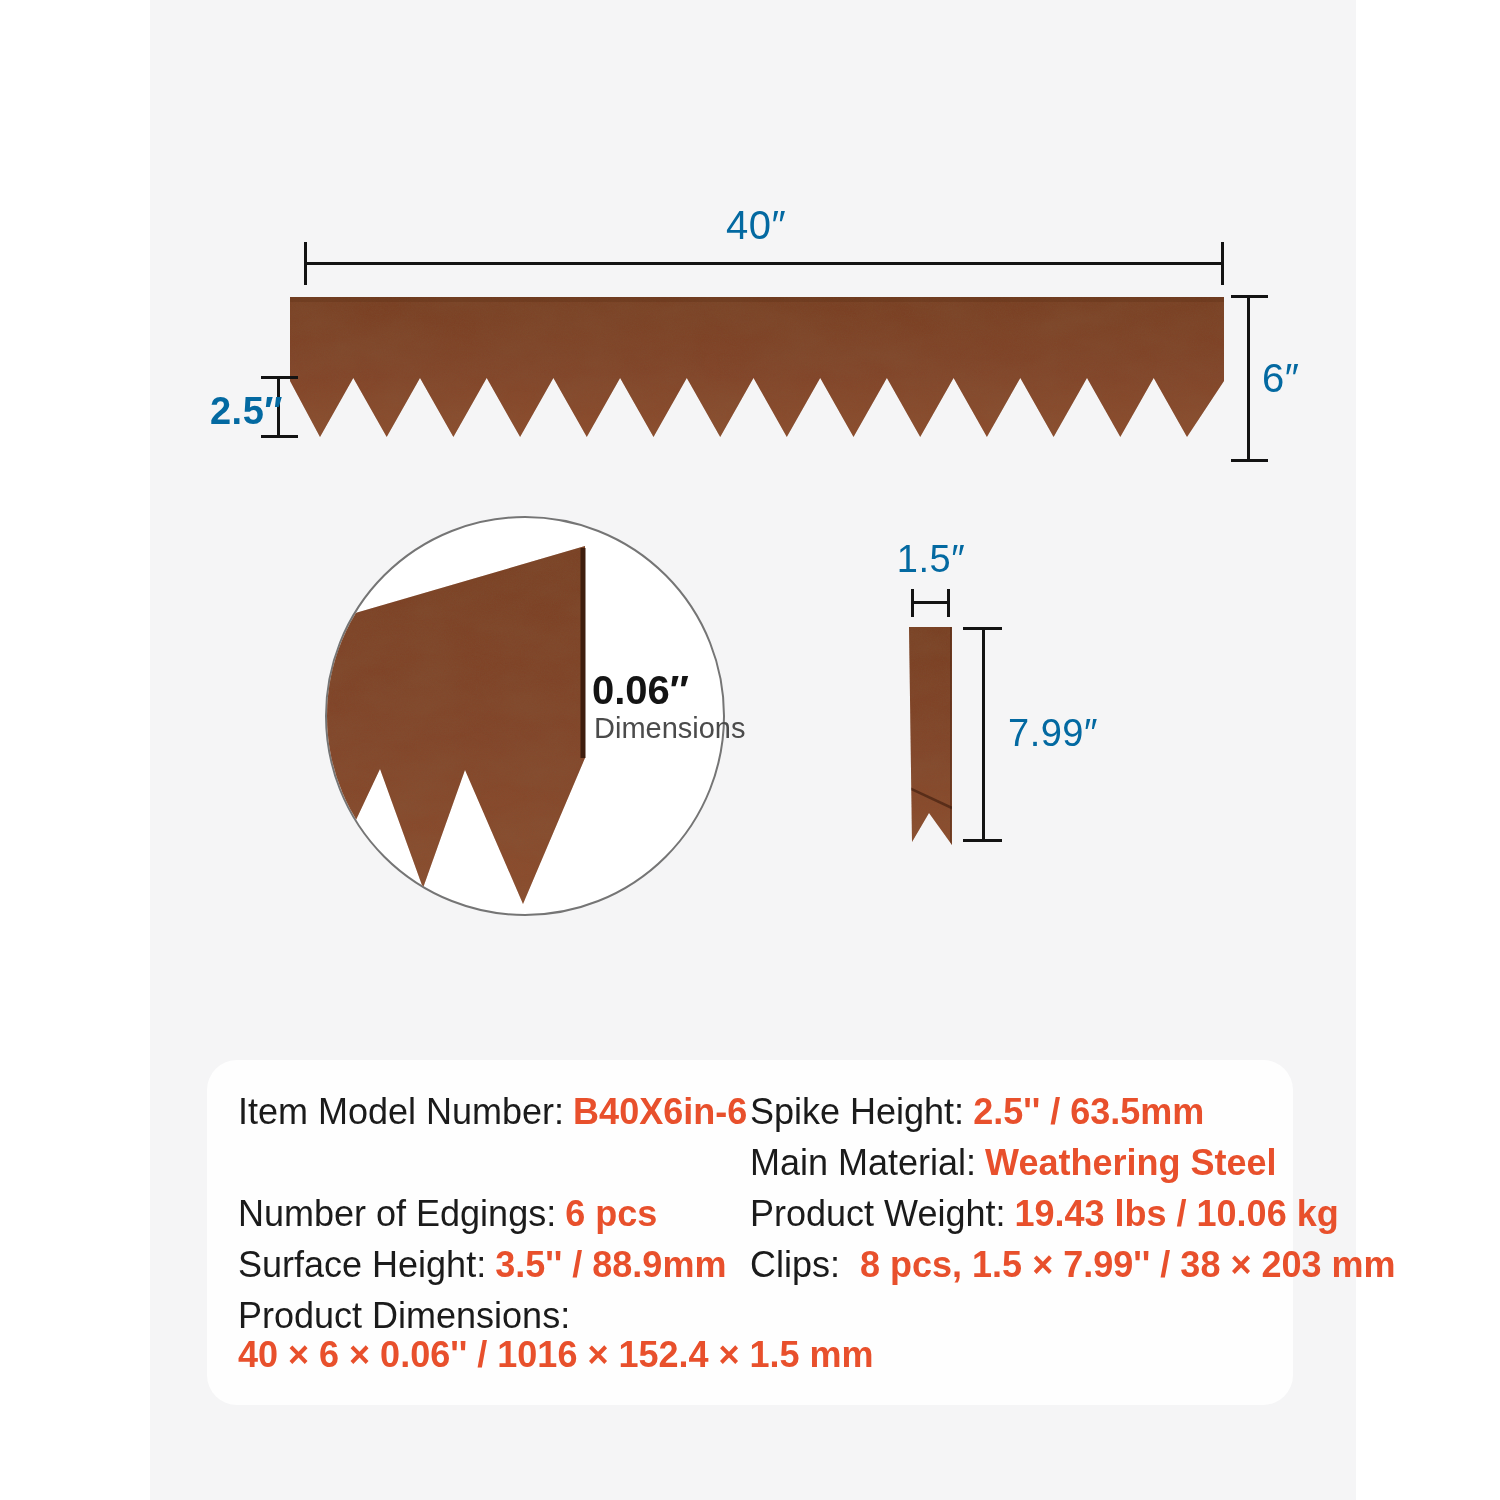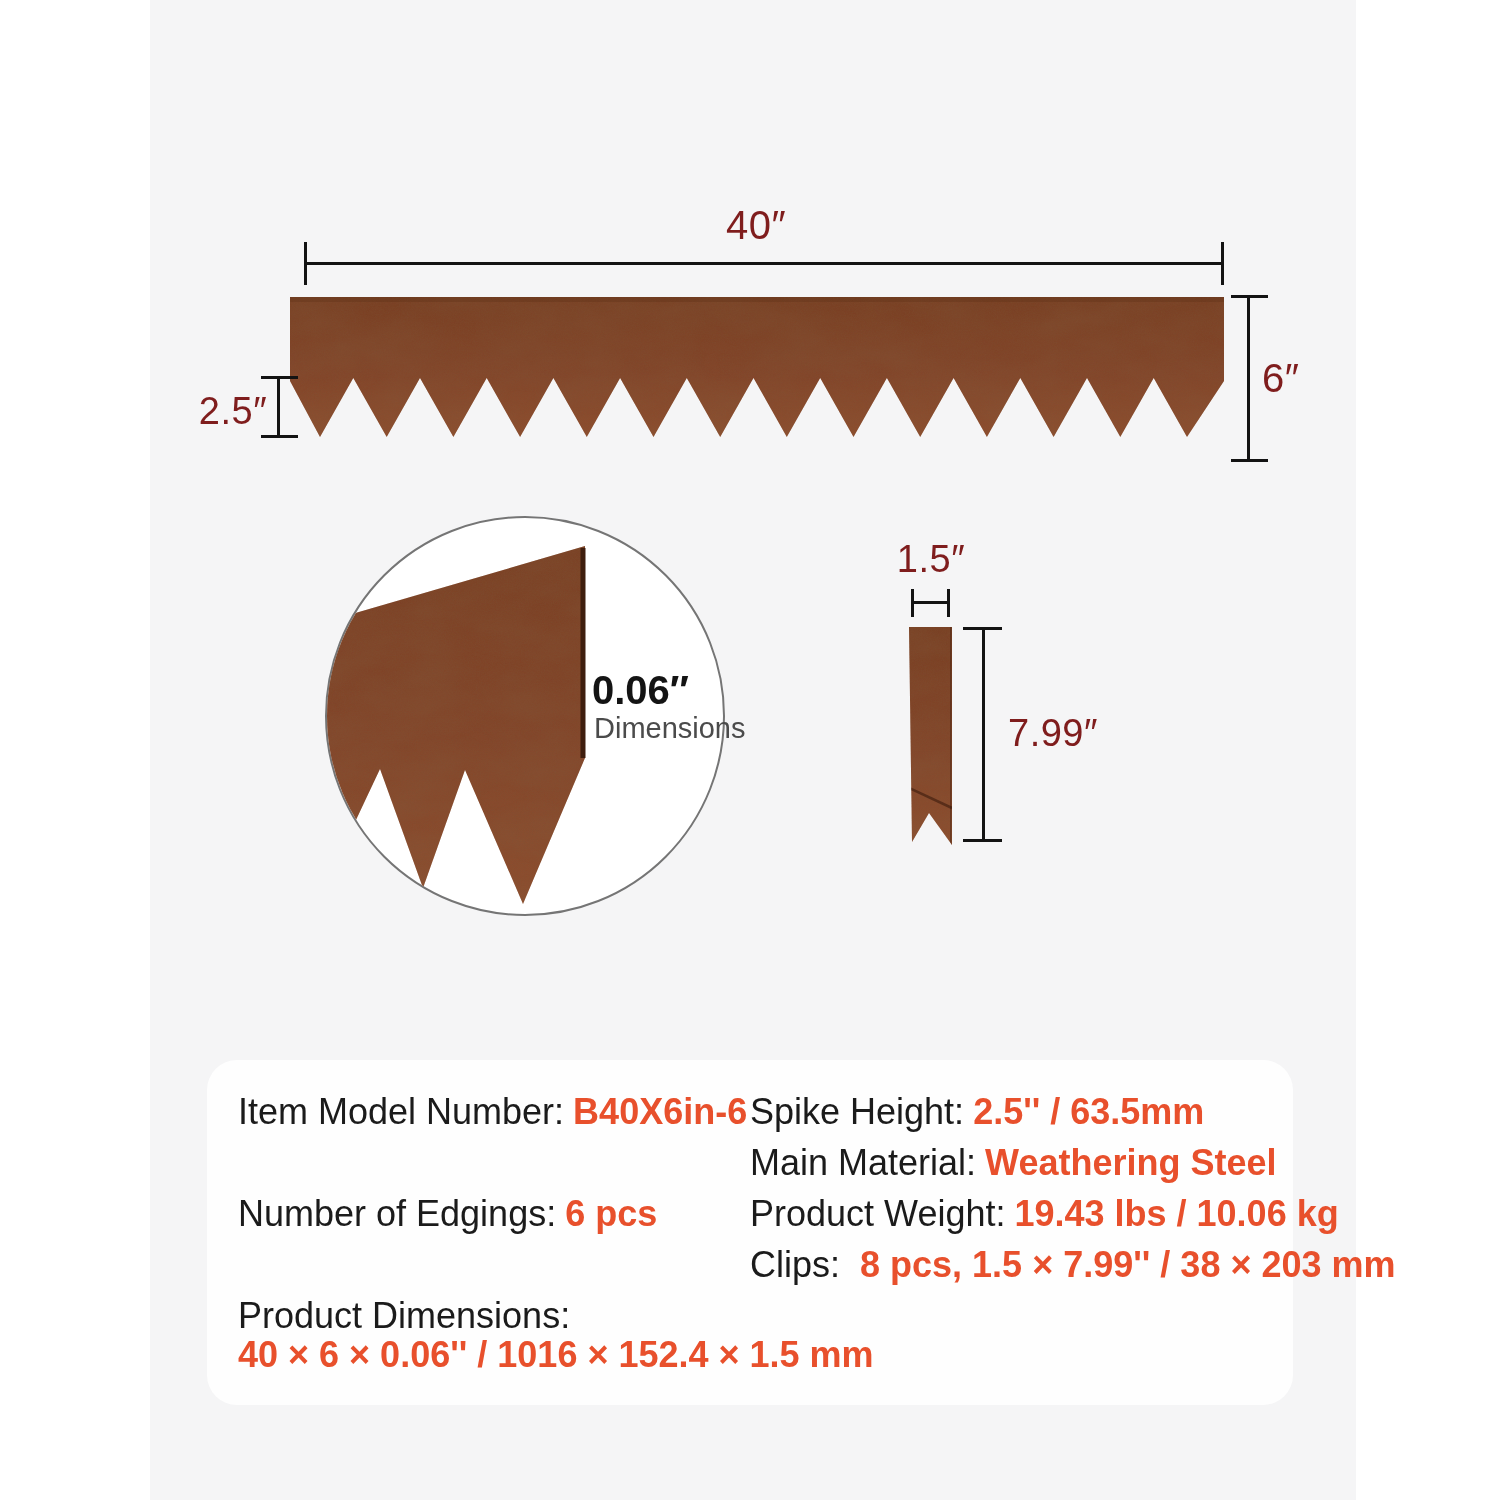--- a/index.html
+++ b/index.html
@@ -9,21 +9,21 @@
     -webkit-font-smoothing:antialiased;
   }
   .canvas{
     position:absolute;left:150px;top:0;width:1206px;height:1500px;
     background:#f5f5f6;
   }
   .abs{position:absolute;}
   
   .dline{position:absolute;background:#131313;}
   .dim-label{
-    position:absolute;font-size:40px;color:#7f1d1d;letter-spacing:0.5px;
+    position:absolute;font-size:40px;color:#0369a1;letter-spacing:0.5px;
     white-space:nowrap;
   }
   
   .detail-circle{
     position:absolute;left:325px;top:516px;width:400px;height:400px;
     border-radius:50%;background:#ffffff;border:2px solid #757575;
     overflow:hidden;box-sizing:border-box;
   }
   .thickness-value{
     position:absolute;left:592px;top:668px;font-size:40px;font-weight:700;
@@ -91,21 +91,21 @@
 <div class="dim-label" style="left:656px;top:203px;width:200px;text-align:center;">40″</div>
 
 <div class="dline" style="left:1247px;top:296px;width:3px;height:166px;"></div>
 <div class="dline" style="left:1231px;top:295px;width:37px;height:3px;"></div>
 <div class="dline" style="left:1231px;top:459px;width:37px;height:3px;"></div>
 <div class="dim-label" style="left:1262px;top:356px;">6″</div>
 
 <div class="dline" style="left:277px;top:378px;width:3px;height:60px;"></div>
 <div class="dline" style="left:261px;top:376px;width:37px;height:3px;"></div>
 <div class="dline" style="left:261px;top:435px;width:37px;height:3px;"></div>
-<div class="dim-label" style="left:183px;top:390px;width:100px;text-align:center;font-size:38px;">2.5″</div>
+<div class="dim-label" style="left:183px;top:390px;width:100px;text-align:right;font-size:38px;font-weight:bold;">2.5″</div>
 
 <div class="detail-circle">
   <svg width="396" height="396" viewBox="0 0 396 396">
     <defs>
       <clipPath id="detailClip">
         <path d="M-30,112 L258,28 L258,240 L196,386 L138,252 L96,370 L53,251 L12,338 L-30,210 Z"></path>
       </clipPath>
     </defs>
     <g clip-path="url(#detailClip)">
       <rect x="-40" y="0" width="440" height="400" fill="url(#rustGrad)"></rect>
@@ -144,20 +144,23 @@
 <div class="dim-label" style="left:1008px;top:712px;font-size:38px;">7.99″</div>
 
 <div class="spec-panel">
 
   <div class="spec-row col-l" style="top:32px;">
     <span class="lbl">Item Model Number:</span><span class="val">B40X6in-6</span>
   </div>
   <div class="spec-row col-l" style="top:134px;">
     <span class="lbl">Number of Edgings:</span><span class="val">6 pcs</span>
   </div>
+  <div class="spec-row col-l" style="top:185px;">
+    <span class="lbl">Surface Height:</span><span class="val">3.5'' / 88.9mm</span>
+  </div>
   <div class="spec-row col-l" style="top:236px;">
     <span class="lbl">Product Dimensions:</span>
   </div>
   <div class="spec-row col-l" style="top:275px;">
     <span class="val-only">40 × 6 × 0.06'' / 1016 × 152.4 × 1.5 mm</span>
   </div>
 
   <div class="spec-row col-r" style="top:32px;">
     <span class="lbl">Spike Height:</span><span class="val">2.5'' / 63.5mm</span>
   </div>

